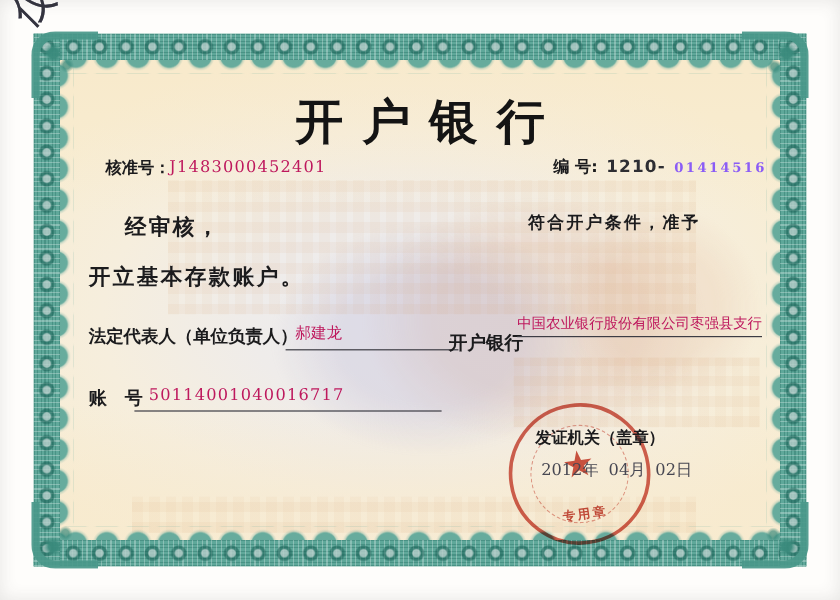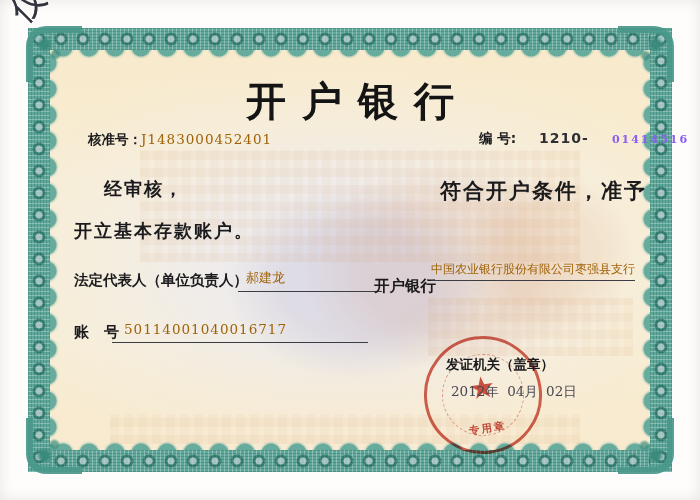--- a/index.html
+++ b/index.html
@@ -66,35 +66,35 @@
     background:
       radial-gradient(circle at 35% 35%, rgba(58,138,124,.95) 4px, rgba(58,138,124,.3) 7px, transparent 9px),
       radial-gradient(circle at 72% 68%, rgba(58,138,124,.7) 3px, transparent 6px); }
   .corner.tl { left:24px; top:24px; }
   .corner.tr { right:24px; top:24px; transform:rotate(90deg); }
   .corner.br { right:24px; bottom:24px; transform:rotate(180deg); }
   .corner.bl { left:24px; bottom:24px; transform:rotate(270deg); }
 
   
   .lbl { position:absolute; z-index:5; color:#1b1b1d; font-weight:700; }
-  .val { position:absolute; z-index:5; font-family:"DejaVu Serif","Liberation Serif",serif; color:#a16207; }
+  .val { position:absolute; z-index:5; font-family:"DejaVu Serif","Liberation Serif",serif; color:#be185d; }
   .u { border-bottom:1.5px solid #3c3c44; }
   .title { position:absolute; z-index:5; left:0; right:0; top:74px; text-align:center;
     font-family:"DejaVu Serif","Liberation Serif",serif; font-weight:700; font-size:40px;
     letter-spacing:16px; text-indent:16px; color:#141414; }
   .approval-label { left:88px; top:131px; font-size:13.5px; }
   .approval-value { left:141px; top:131px; font-size:13.5px; letter-spacing:1px; }
-  .serial { position:absolute; z-index:5; left:479px; top:130px; display:flex; gap:23px; align-items:baseline; }
+  .serial { position:absolute; z-index:5; left:461px; top:130px; display:flex; gap:7px; align-items:baseline; }
   .serial-label { font-weight:700; font-size:13.5px; color:#1b1b1d; }
   .serial-prefix { font-weight:700; font-size:14px; color:#2e2e33; letter-spacing:1px; }
   .serial-number { font-family:"DejaVu Serif",serif; font-weight:700; font-size:11px;
     color:#8b5cf6; letter-spacing:2px; }
   .review-lead { left:104px; top:177px; font-size:18px; letter-spacing:2px; }
   .company { left:179px; top:181px; width:252px; text-align:center; font-size:13px; padding-bottom:3px; }
-  .review-trail { left:440px; top:177px; font-size:21px; letter-spacing:2px;text-align:center; }
+  .review-trail { left:440px; top:177px; font-size:14px; letter-spacing:2px;text-align:center; }
   .open-line { left:74px; top:219px; font-size:18px; letter-spacing:2px; }
   .rep-label { left:74px; top:271px; font-size:14.5px; }
   .rep-value { left:238px; top:269px; width:136px; font-size:13px; padding:0 0 4px 8px; }
   .bank-label { left:374px; top:276px; font-size:15.5px; }
   .bank-value { left:431px; top:260px; width:204px; font-size:12px; line-height:1.5; padding-bottom:2px; }
   .acct-label { left:74px; top:323px; font-size:15px; }
   .acct-value { left:112px; top:321px; width:244px; font-size:13.5px; letter-spacing:1px; padding:0 0 5px 12px; }
   .issuer-label { left:446px; top:356px; font-size:13.5px; }
   .issue-date { left:419px; top:383px; font-size:13.5px; color:#474752; word-spacing:4px;margin-left:32px; }
 

